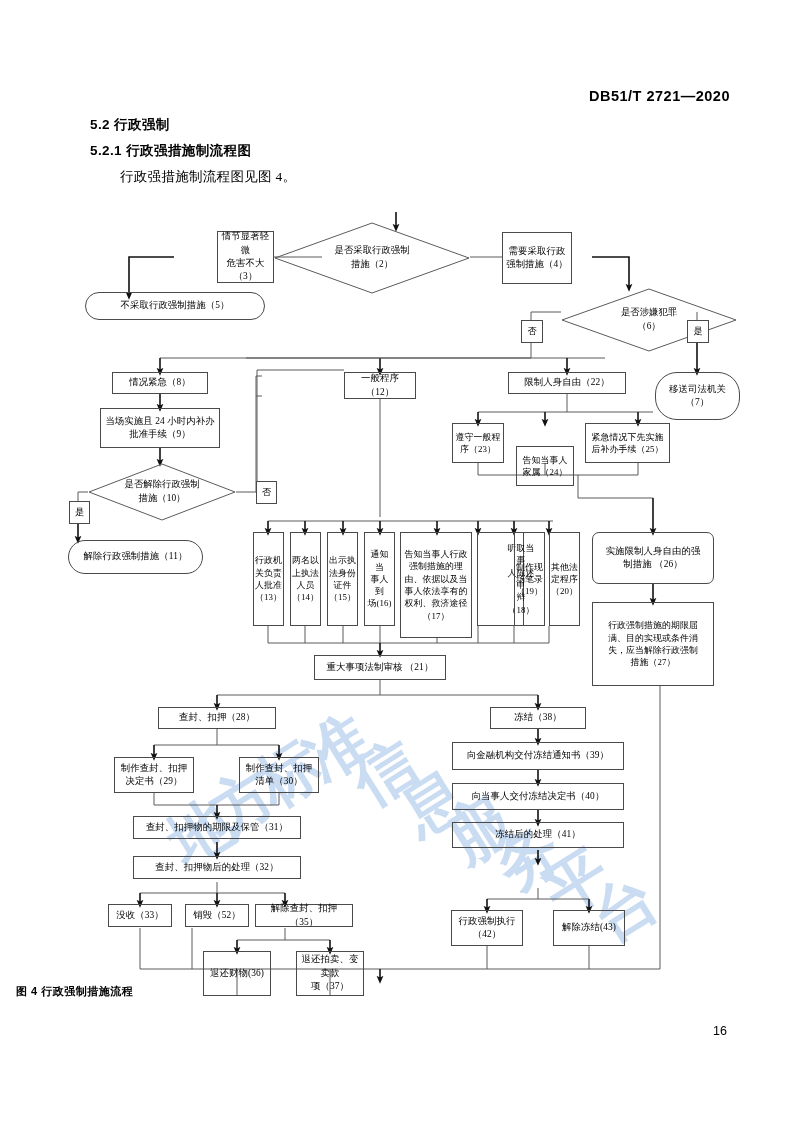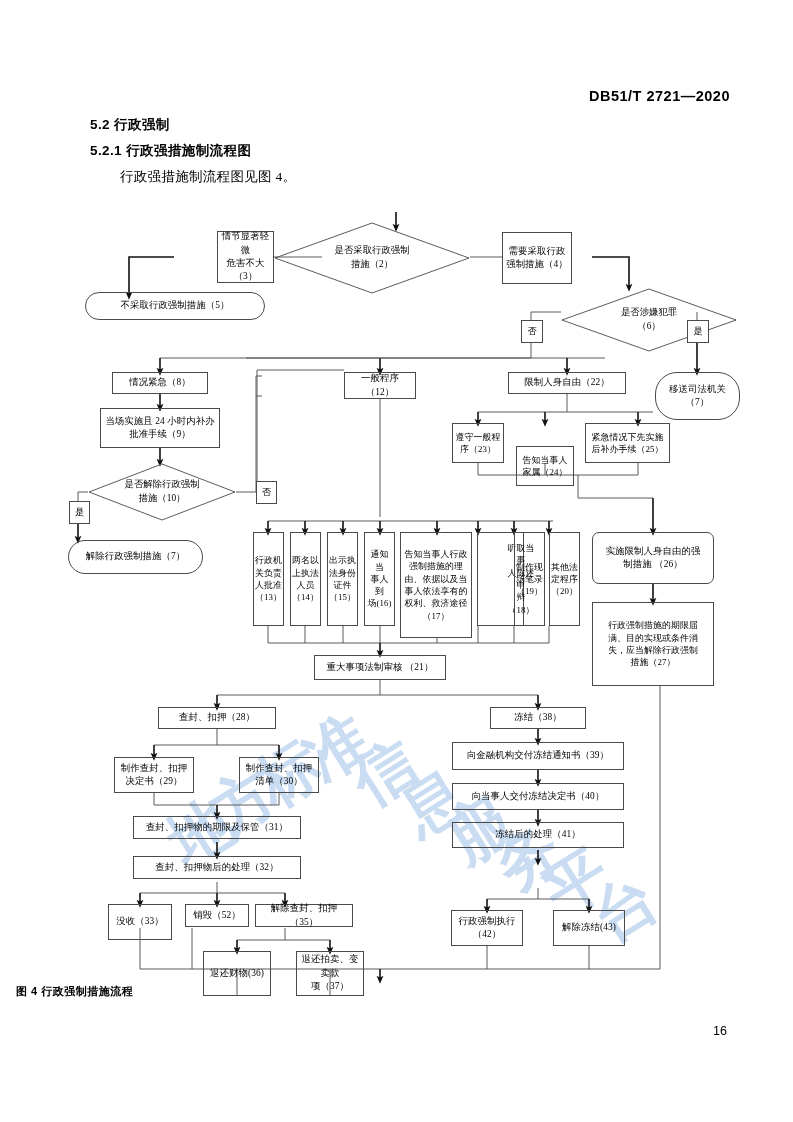--- a/index.html
+++ b/index.html
@@ -311,21 +311,21 @@
 
   <div class="yn" style="left:256px;top:481px;width:19px;height:21px;">
     <span>否</span>
   </div>
 
   <div class="yn" style="left:69px;top:501px;width:19px;height:21px;">
     <span>是</span>
   </div>
 
   <div class="nd ydl" style="left:68px;top:540px;width:135px;height:34px;">
-    <span>解除行政强制措施（7）</span>
+    <span>解除行政强制措施（11）</span>
   </div>
 
   <div class="nd" style="left:344px;top:372px;width:72px;height:27px;">
     <span>一般程序（12）</span>
   </div>
 
   <div class="nd sm" style="left:253px;top:532px;width:31px;height:94px;">
     <span>行政机<br>关负责<br>人批准<br>（13）</span>
   </div>
   <div class="nd sm" style="left:290px;top:532px;width:31px;height:94px;">
@@ -388,21 +388,21 @@
   </div>
 
   <div class="nd" style="left:133px;top:816px;width:168px;height:23px;">
     <span>查封、扣押物的期限及保管（31）</span>
   </div>
 
   <div class="nd" style="left:133px;top:856px;width:168px;height:23px;">
     <span>查封、扣押物后的处理（32）</span>
   </div>
 
-  <div class="nd" style="left:108px;top:904px;width:64px;height:36px;">
+  <div class="nd" style="left:108px;top:904px;width:64px;height:23px;">
     <span>没收（33）</span>
   </div>
   <div class="nd" style="left:185px;top:904px;width:64px;height:23px;">
     <span>销毁（52）</span>
   </div>
   <div class="nd" style="left:255px;top:904px;width:98px;height:23px;">
     <span>解除查封、扣押（35）</span>
   </div>
 
   <div class="nd" style="left:203px;top:951px;width:68px;height:45px;">

